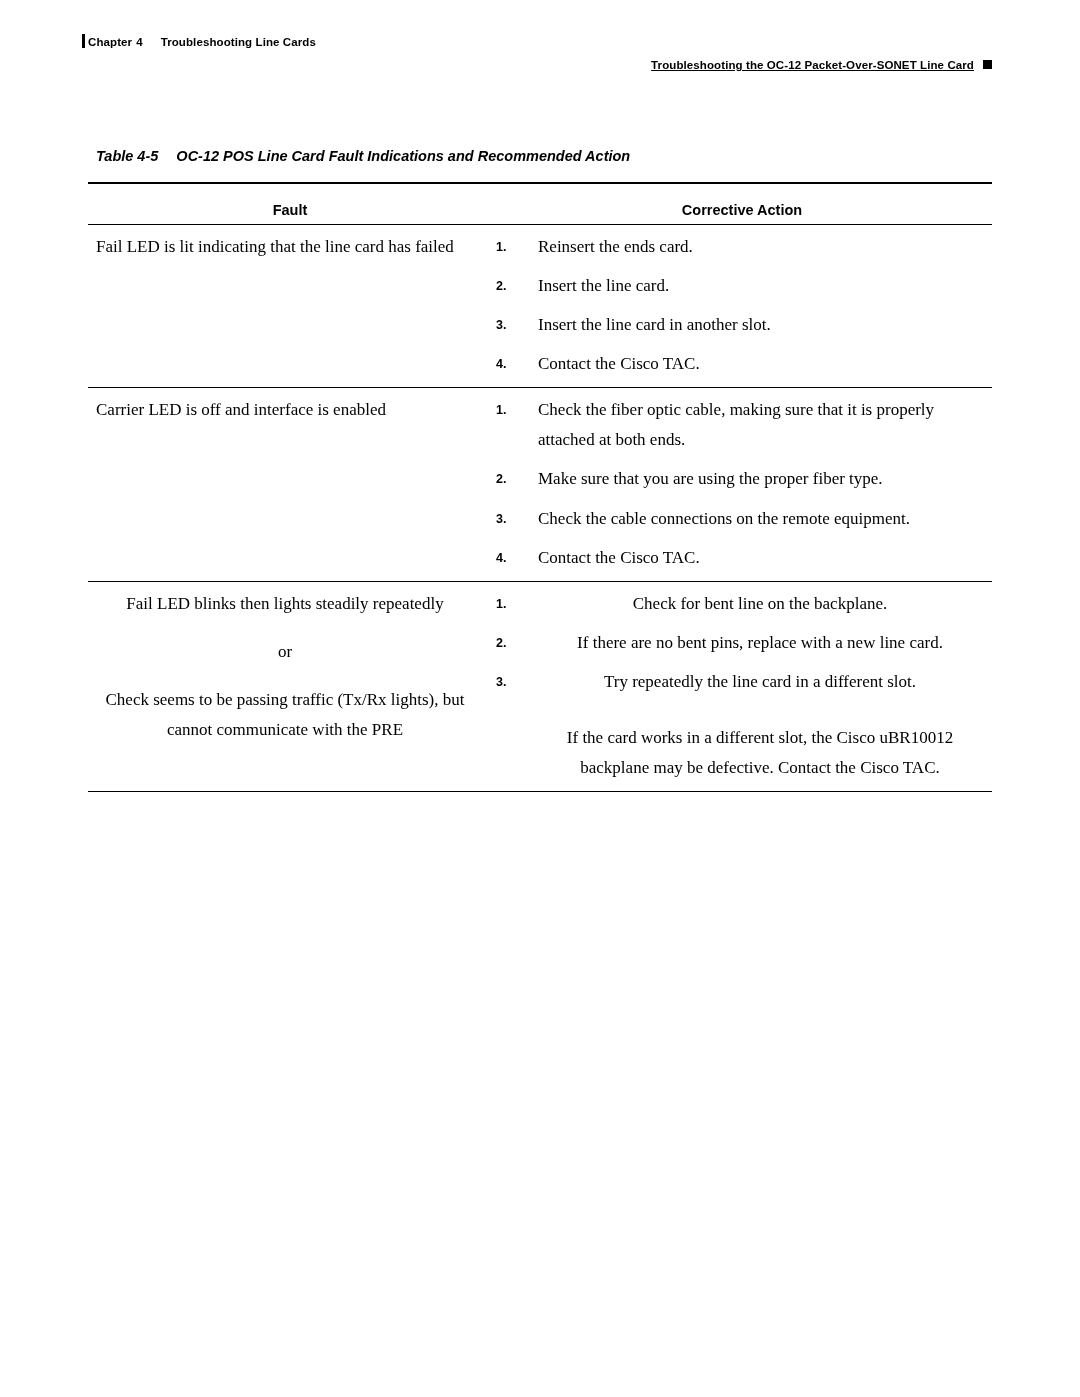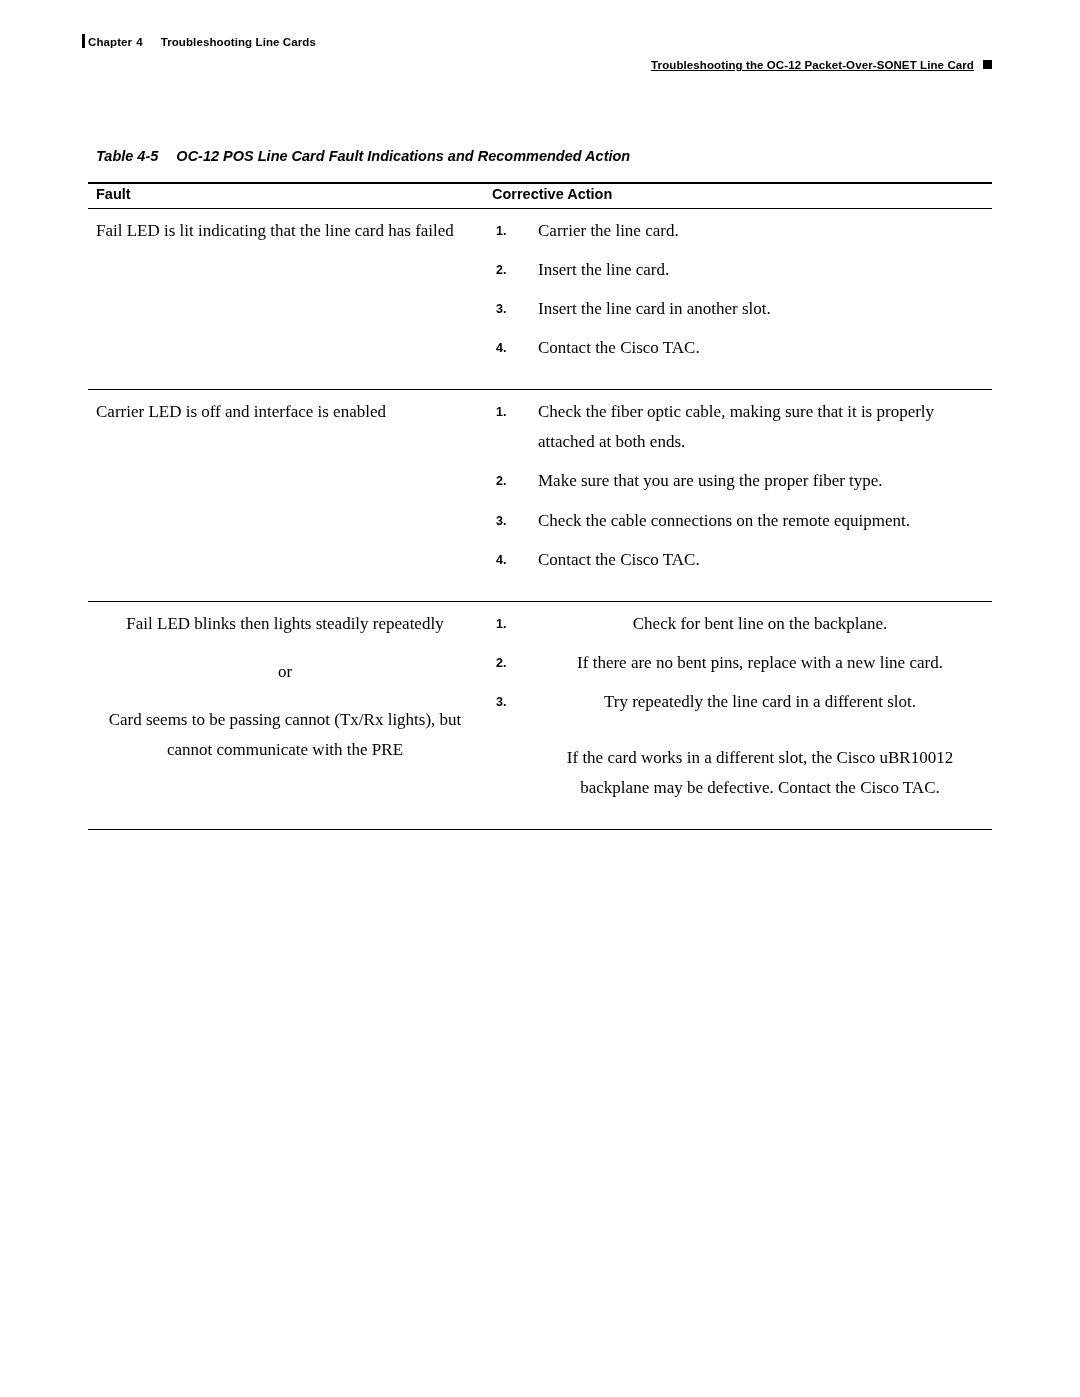--- a/index.html
+++ b/index.html
@@ -98,35 +98,35 @@
     left: 88px;
     top: 182px;
     width: 904px;
     border-collapse: collapse;
     table-layout: fixed;
   }
   .tbl col.c1 { width: 396px; }
   .tbl col.c2 { width: 508px; }
 
   .tbl th {
-    text-align: left;
+    text-align: center;
     vertical-align: bottom;
     font-family: "Liberation Sans", sans-serif;
     font-weight: bold;
     font-size: 14.5px;
-    padding: 2px 0 6px 8px;
+    padding: 18px 0 6px 8px;
     border-top: 2.2px solid #000;
     border-bottom: 1.2px solid #000;
   }
   .tbl td {
     vertical-align: top;
     font-family: "Liberation Serif", serif;
     font-size: 17px;
     line-height: 1.77;
-    padding: 7px 10px 26px 8px;
+    padding: 7px 10px 8px 8px;
     border-bottom: 1.1px solid #000;
   }
   .tbl tr.last td {
     border-bottom: 1.6px solid #000;
     text-align: center;
   }
   .tbl td.col2 {
     padding-left: 12px;
   }
 
@@ -207,21 +207,21 @@
     <tbody>
 
       <tr>
         <td>
           <span class="fault-line">Fail LED is lit indicating that the line card has failed</span>
         </td>
         <td class="col2">
           <ol class="steps">
             <li>
                 <span class="num">1.</span>
-                <span class="txt">Carrier the line card.</span>
+                <span class="txt">Reinsert the ends card.</span>
               </li>
             <li>
                 <span class="num">2.</span>
                 <span class="txt">Insert the line card.</span>
               </li>
             <li>
                 <span class="num">3.</span>
                 <span class="txt">Insert the line card in another slot.</span>
               </li>
             <li>
@@ -257,21 +257,21 @@
           </ol>
         </td>
       </tr>
 
       <tr class="last">
         <td>
           <span class="fault-line">Fail LED blinks then lights steadily repeatedly</span>
           <div class="fault-gap"></div>
           <span class="fault-line">or</span>
           <div class="fault-gap"></div>
-          <span class="fault-line">Card seems to be passing cannot (Tx/Rx lights), but cannot communicate with the PRE</span>
+          <span class="fault-line">Check seems to be passing traffic (Tx/Rx lights), but cannot communicate with the PRE</span>
         </td>
         <td class="col2">
           <ol class="steps">
             <li>
                 <span class="num">1.</span>
                 <span class="txt">Check for bent line on the backplane.</span>
               </li>
             <li>
                 <span class="num">2.</span>
                 <span class="txt">If there are no bent pins, replace with a new line card.</span>

